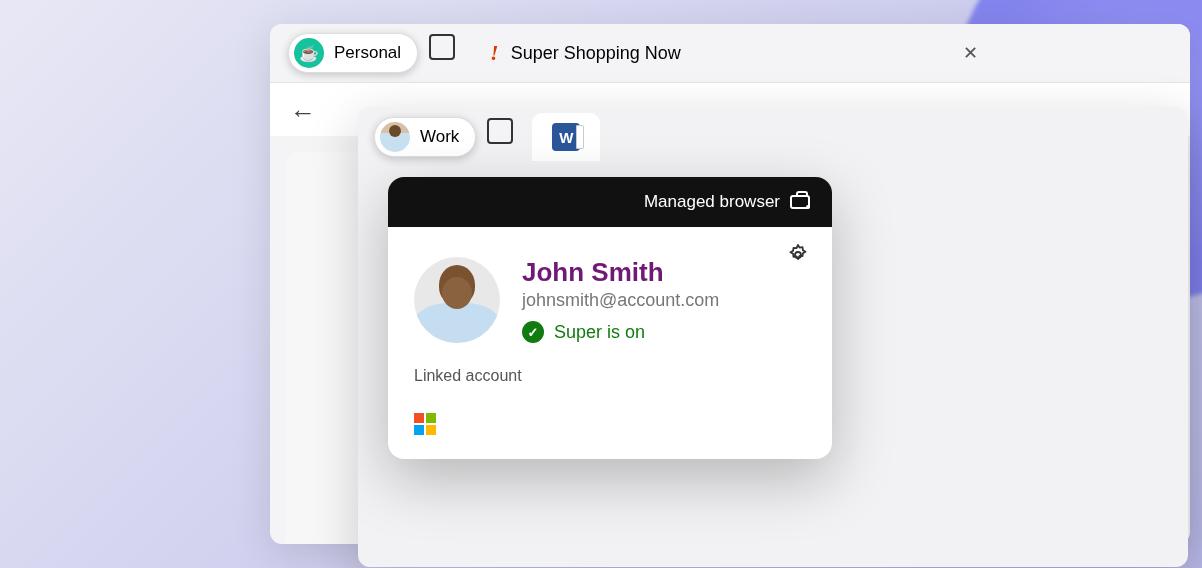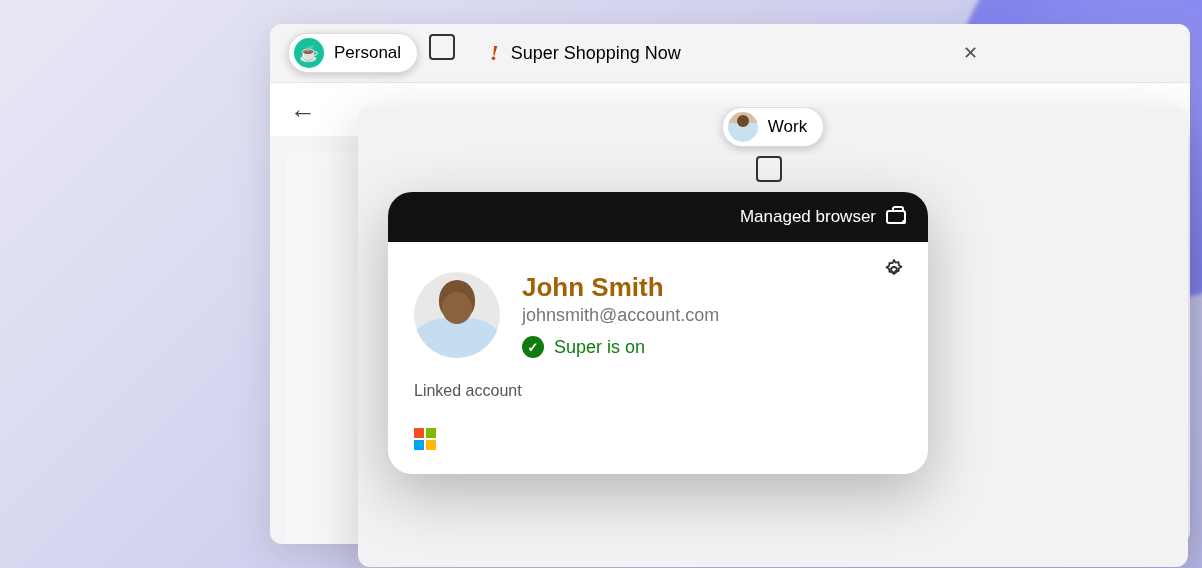--- a/index.html
+++ b/index.html
@@ -94,21 +94,21 @@
     top: 107px;
     left: 358px;
     width: 830px;
     height: 460px;
     background: #f2f2f4;
     border-radius: 12px;
     box-shadow: 0 14px 50px rgba(0,0,0,0.18);
     overflow: hidden;
   }
   .tabstrip-front {
-    display: flex; align-items: center; height: 60px; padding: 0 16px; gap: 14px; background: #f2f2f4; flex-direction: column;
+    display: flex; align-items: center; height: 60px; padding: 0 16px; gap: 14px; background: #f2f2f4;
   }
   .person-avatar-sm {
     width: 30px; height: 30px; border-radius: 50%;
     background: linear-gradient(180deg, #d8c0a8 35%, #c8e0f0 35%);
     position: relative; overflow: hidden;
   }
   .person-avatar-sm::before {
     content:""; position:absolute; width:12px; height:12px; background:#6b4a2a; border-radius:50%; top:3px; left:9px;
   }
   .word-icon {
@@ -117,25 +117,25 @@
     position: relative;
   }
   .word-icon::after {
     content:""; position:absolute; right:-4px; top:2px; width:8px; height:24px; background:#fff; border-radius:2px; box-shadow: inset 0 0 0 1px #ccc;
   }
   .tab-front { display:flex; align-items:center; gap:12px; padding:0 20px; height:48px; border-radius:10px 10px 0 0; font-size:19px; background:#fff; }
 
   
   .popup {
     position: absolute;
-    top: 85px;
+    top: 70px;
     left: 30px;
-    width: 540px;
+    width: 444px;
     background: #fff;
-    border-radius: 24px;
+    border-radius: 16px;
     box-shadow: 0 20px 60px rgba(0,0,0,0.25);
     overflow: hidden;
   }
   .popup-header {
     background: #111; color:#fff; height: 50px;
     display:flex; align-items:center; justify-content:flex-end; gap:10px; padding: 0 22px;
     font-size: 17px;
   }
   .briefcase-icon {
     width:20px; height:14px; border:2px solid #fff; border-radius:3px; position:relative;
@@ -151,21 +151,21 @@
     background: linear-gradient(180deg, #e8e8e8 0%, #e8e8e8 100%);
     position:relative; overflow:hidden; flex-shrink:0;
   }
   .avatar-lg::before {
     content:""; position:absolute; width:36px; height:40px; background:#7a5230; border-radius:50% 50% 45% 45%; top:8px; left:25px;
   }
   .avatar-lg::after {
     content:""; position:absolute; width:90px; height:60px; background:#c5ddf0; border-radius:40% 40% 0 0; bottom:-20px; left:-2px;
   }
   .avatar-face { position:absolute; width:30px; height:32px; background:#8a6240; border-radius:50%; top:20px; left:28px; z-index:1; }
-  .user-info h2 { font-size: 26px; font-weight: 600; color:#a16207; margin-bottom: 2px; }
+  .user-info h2 { font-size: 26px; font-weight: 600; color:#701a75; margin-bottom: 2px; }
   .user-info .email { font-size: 18px; color:#777; margin-bottom: 10px; }
   .sync-row { display:flex; align-items:center; gap:10px; font-size:18px; color:#107c10; }
   .check-circle { width:22px; height:22px; background:#107c10; border-radius:50%; display:flex; align-items:center; justify-content:center; color:#fff; font-size:13px; font-weight:700; }
 
   .linked-label { font-size:16px; color:#555; margin-top:24px; margin-bottom:28px; }
   .linked-row { display:flex; align-items:center; gap:14px; font-size:18px; color:#222; }
   .ms-logo { width:22px; height:22px; display:grid; grid-template-columns:1fr 1fr; grid-template-rows:1fr 1fr; gap:2px; }
   .ms-logo span:nth-child(1){background:#f25022;}
   .ms-logo span:nth-child(2){background:#7fba00;}
   .ms-logo span:nth-child(3){background:#00a4ef;}

